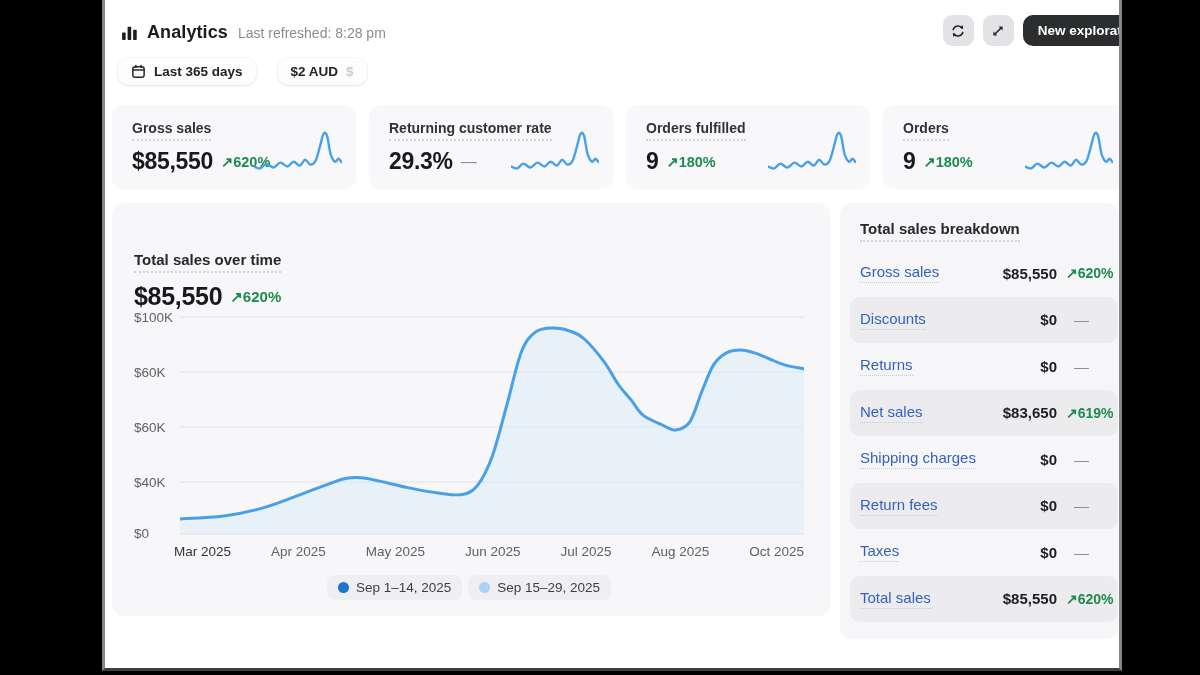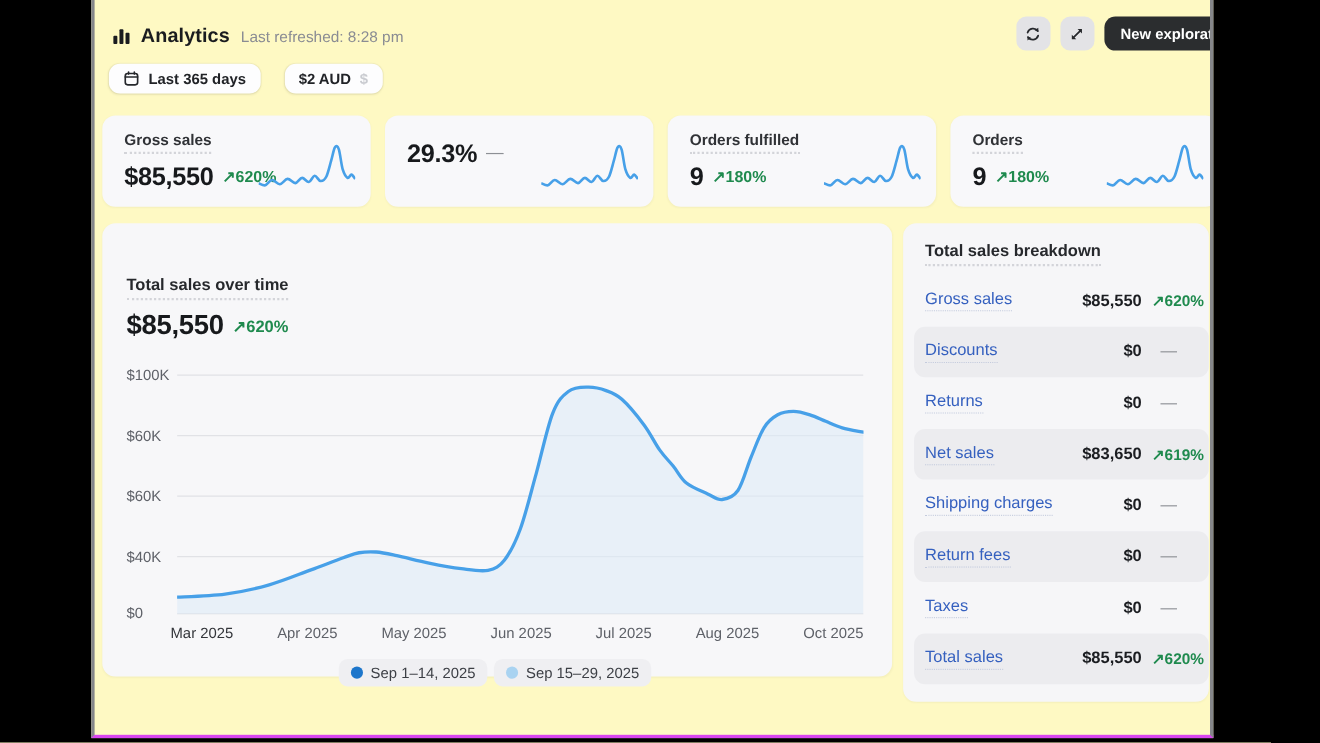--- a/index.html
+++ b/index.html
@@ -5,26 +5,26 @@
   * { margin:0; padding:0; box-sizing:border-box; }
   html,body { width:1200px; height:675px; }
   body {
     background:#000;
     font-family:"Liberation Sans", sans-serif;
     position:relative;
     overflow:hidden;
     color:#1c1e22;
   }
   .window {
-    position:absolute; left:83px; top:0;
+    position:absolute; left:102px; top:0;
     width:1020px; height:671px;
-    background:#fef9c3;
+    background:#ffffff;
     border-left:3px solid #85868a;
     border-right:3px solid #85868a;
-    border-bottom:3px solid #d946ef;
+    border-bottom:3px solid #404040;
     overflow:hidden;
   }
   
   .hdr {
     display:flex; align-items:center;
     padding:17px 14px 0 16px;
     height:48px; position:relative;
   }
   .hdr-title { display:flex; align-items:center; gap:9px; }
   .hdr-title h1 { font-size:18px; font-weight:bold; color:#1a1c1f; letter-spacing:.1px; }
@@ -79,21 +79,21 @@
     padding:20px 26px 0 22px;
     box-shadow:0 1px 2px rgba(0,0,0,.04);
   }
   .chart-title {
     display:inline-block; font-size:15px; font-weight:bold; color:#26282c;
     border-bottom:2px dotted #d3d4d9; padding-bottom:3px;margin-top:28px;
   }
   .chart-value-row { display:flex; align-items:center; margin-top:9px; }
   .chart-value { font-size:25px; font-weight:bold; color:#17191c; letter-spacing:-.3px; }
   .chart-value-row .delta { font-size:15px; }
-  .plot-wrap { display:flex; margin-top:28px; }
+  .plot-wrap { display:flex; margin-top:4px; }
   .ylabels { position:relative; width:46px; height:220px; flex:none; }
   .ylabels span {
     position:absolute; left:0; transform:translateY(-50%);
     font-size:13.5px; color:#5e6168;
   }
   .plot { flex:1; height:220px; }
   .plot svg { width:100%; height:100%; display:block; }
   .xlabels {
     display:flex; justify-content:space-between;
     margin:9px 0 0 40px; font-size:13.5px; color:#5e6168;
@@ -191,20 +191,21 @@
       <span class="card-title">Gross sales</span>
       <div class="card-row">
         <span class="card-value">$85,550</span>
         <span class="delta" data-dir="up">↗620%</span>
       </div>
       <svg class="spark" viewBox="0 0 100 56" preserveAspectRatio="none">
         <path class="spark-line" fill="none" stroke="#47a0e8" stroke-width="2.4" vector-effect="non-scaling-stroke" d="M 0.0 42.6 C 1.2 42.9 4.7 45.4 7.0 44.8 C 9.3 44.2 11.5 39.4 14.0 39.2 C 16.5 39.0 19.3 43.9 22.0 43.7 C 24.7 43.5 27.3 38.3 30.0 38.1 C 32.7 37.9 35.5 42.7 38.0 42.6 C 40.5 42.4 42.7 37.1 45.0 37.0 C 47.3 36.8 49.8 41.8 52.0 41.4 C 54.2 41.1 56.0 34.9 58.0 34.7 C 60.0 34.5 62.0 40.1 64.0 40.3 C 66.0 40.5 68.2 39.4 70.0 35.8 C 71.8 32.3 73.5 24.3 75.0 19.0 C 76.5 13.8 77.7 6.5 79.0 4.5 C 80.3 2.4 81.7 2.8 83.0 6.7 C 84.3 10.6 85.5 23.0 87.0 28.0 C 88.5 33.0 90.5 36.0 92.0 37.0 C 93.5 37.9 94.7 33.4 96.0 33.6 C 97.3 33.8 99.3 37.3 100.0 38.1"></path>
       </svg>
     </div>
     <div class="card">
+      <span class="card-title">Returning customer rate</span>
       <div class="card-row">
         <span class="card-value">29.3%</span>
         <span class="delta" data-dir="flat">—</span>
       </div>
       <svg class="spark" viewBox="0 0 100 56" preserveAspectRatio="none">
         <path class="spark-line" fill="none" stroke="#47a0e8" stroke-width="2.4" vector-effect="non-scaling-stroke" d="M 0.0 42.6 C 1.2 42.9 4.7 45.4 7.0 44.8 C 9.3 44.2 11.5 39.4 14.0 39.2 C 16.5 39.0 19.3 43.9 22.0 43.7 C 24.7 43.5 27.3 38.3 30.0 38.1 C 32.7 37.9 35.5 42.7 38.0 42.6 C 40.5 42.4 42.7 37.1 45.0 37.0 C 47.3 36.8 49.8 41.8 52.0 41.4 C 54.2 41.1 56.0 34.9 58.0 34.7 C 60.0 34.5 62.0 40.1 64.0 40.3 C 66.0 40.5 68.2 39.4 70.0 35.8 C 71.8 32.3 73.5 24.3 75.0 19.0 C 76.5 13.8 77.7 6.5 79.0 4.5 C 80.3 2.4 81.7 2.8 83.0 6.7 C 84.3 10.6 85.5 23.0 87.0 28.0 C 88.5 33.0 90.5 36.0 92.0 37.0 C 93.5 37.9 94.7 33.4 96.0 33.6 C 97.3 33.8 99.3 37.3 100.0 38.1"></path>
       </svg>
     </div>
     <div class="card">
       <span class="card-title">Orders fulfilled</span>

